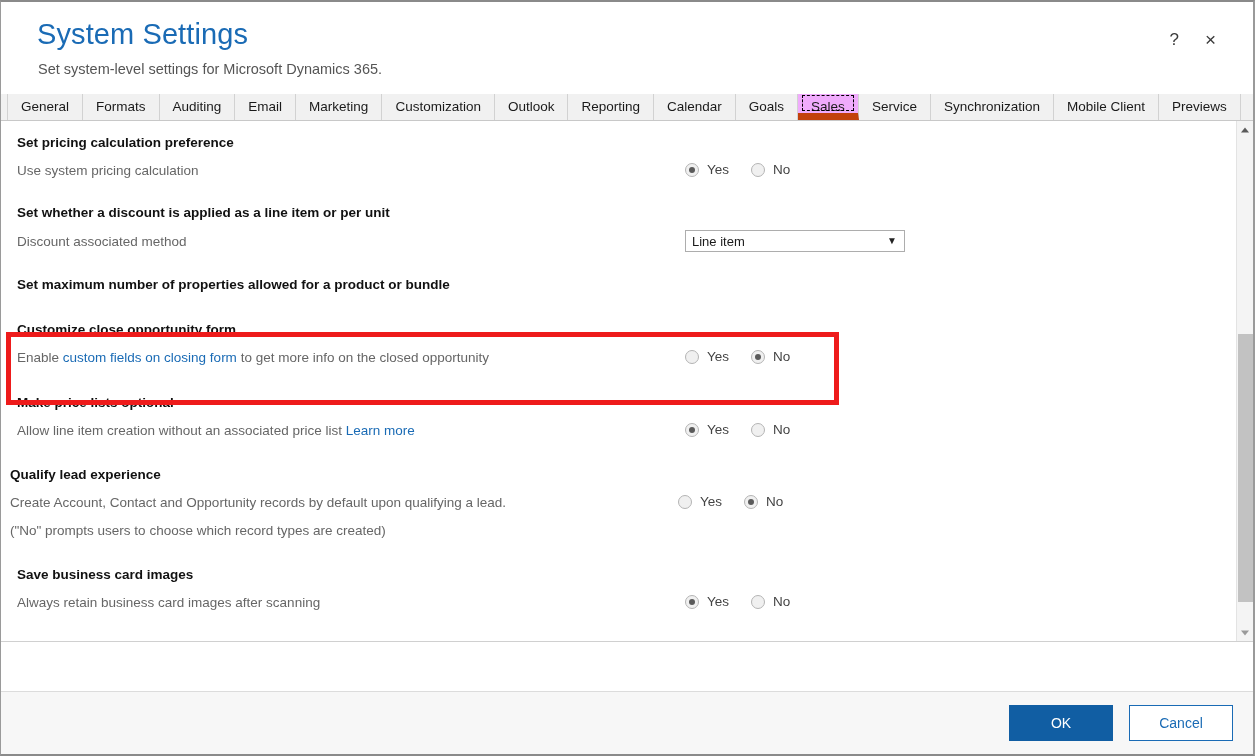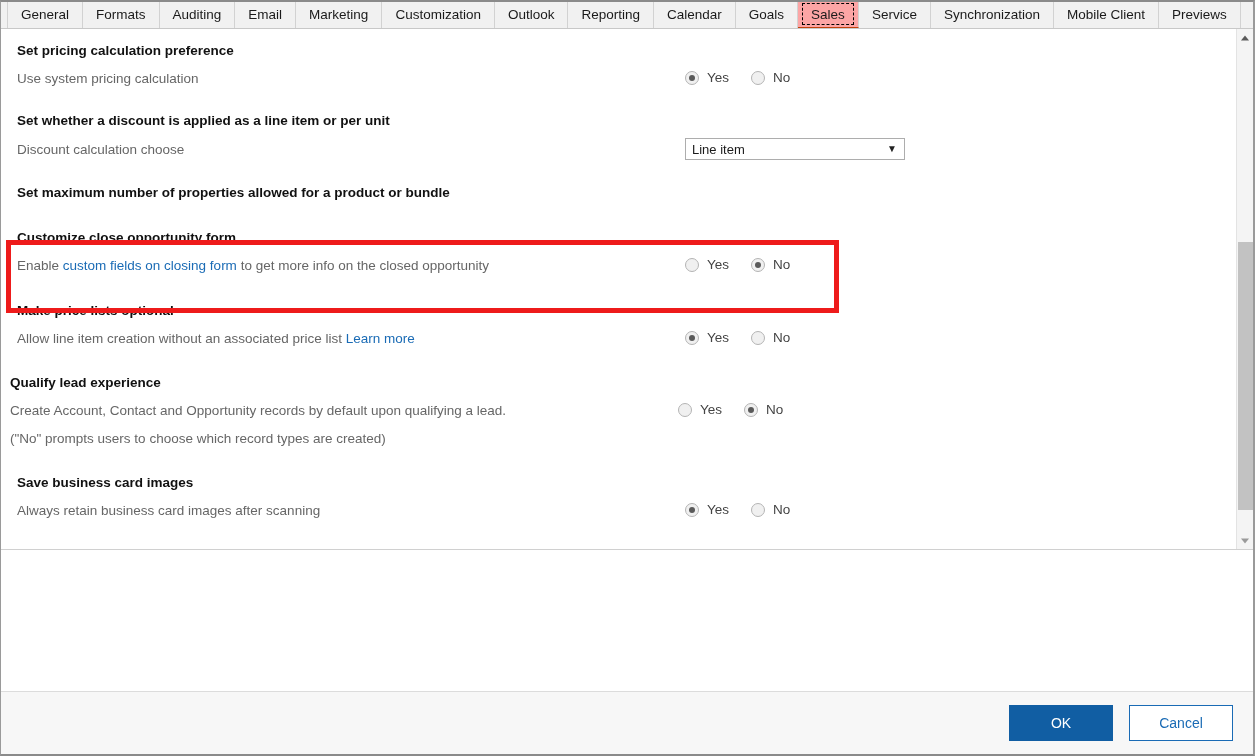--- a/index.html
+++ b/index.html
@@ -86,22 +86,22 @@
     height: 26px;
     box-sizing: border-box;
     background: #f1f1f1;
     border-right: 1px solid #d2d2d2;
     cursor: pointer;
     white-space: nowrap;
     line-height: 16px;
   }
   .tab:first-child { border-left: 1px solid #d2d2d2; }
   .tab.active {
-    background: #fca5a5;
-    border-bottom: 1px solid #c2410c;
+    background: #f0abfc;
+    border-bottom: 7px solid #c2410c;
   }
   .tab.active .focusring {
     position: absolute;
     left: 4px;
     top: 1px;
     right: 4px;
     bottom: 2px;
     border: 1px dashed #000000;
     pointer-events: none;
   }
@@ -311,20 +311,28 @@
     background: #ffffff;
     color: #1a6bb5;
     border: 1px solid #1a6bb5;
   }
 </style>
 </head>
 <body>
 
 <div class="window">
 
+  <div class="header">
+    <div class="page-title">System Settings</div>
+    <div class="page-subtitle">Set system-level settings for Microsoft Dynamics 365.</div>
+    <div class="win-controls">
+      <button class="win-btn">?</button>
+      <button class="win-btn close">×</button>
+    </div>
+  </div>
 
   <div class="tabstrip" id="tabstrip">
       <div class="tab"><span>General</span></div>
       <div class="tab"><span>Formats</span></div>
       <div class="tab"><span>Auditing</span></div>
       <div class="tab"><span>Email</span></div>
       <div class="tab"><span>Marketing</span></div>
       <div class="tab"><span>Customization</span></div>
       <div class="tab"><span>Outlook</span></div>
       <div class="tab"><span>Reporting</span></div>
@@ -358,21 +366,21 @@
               </div>
             </div>
           </div>
         </div>
       </div>
 
       <div class="section" style="padding-top:24px;">
         <div class="sec-title">Set whether a discount is applied as a line item or per unit</div>
         <div class="row" style="margin-top:10px;">
           <div class="row-left">
-            <span class="sec-desc">Discount calculation choose</span>
+            <span class="sec-desc">Discount associated method</span>
           </div>
           <div class="row-right" style="margin-top:-3px;">
             <div class="select">
               <span>Line item</span>
               <span class="caret">▼</span>
             </div>
           </div>
         </div>
       </div>
 

